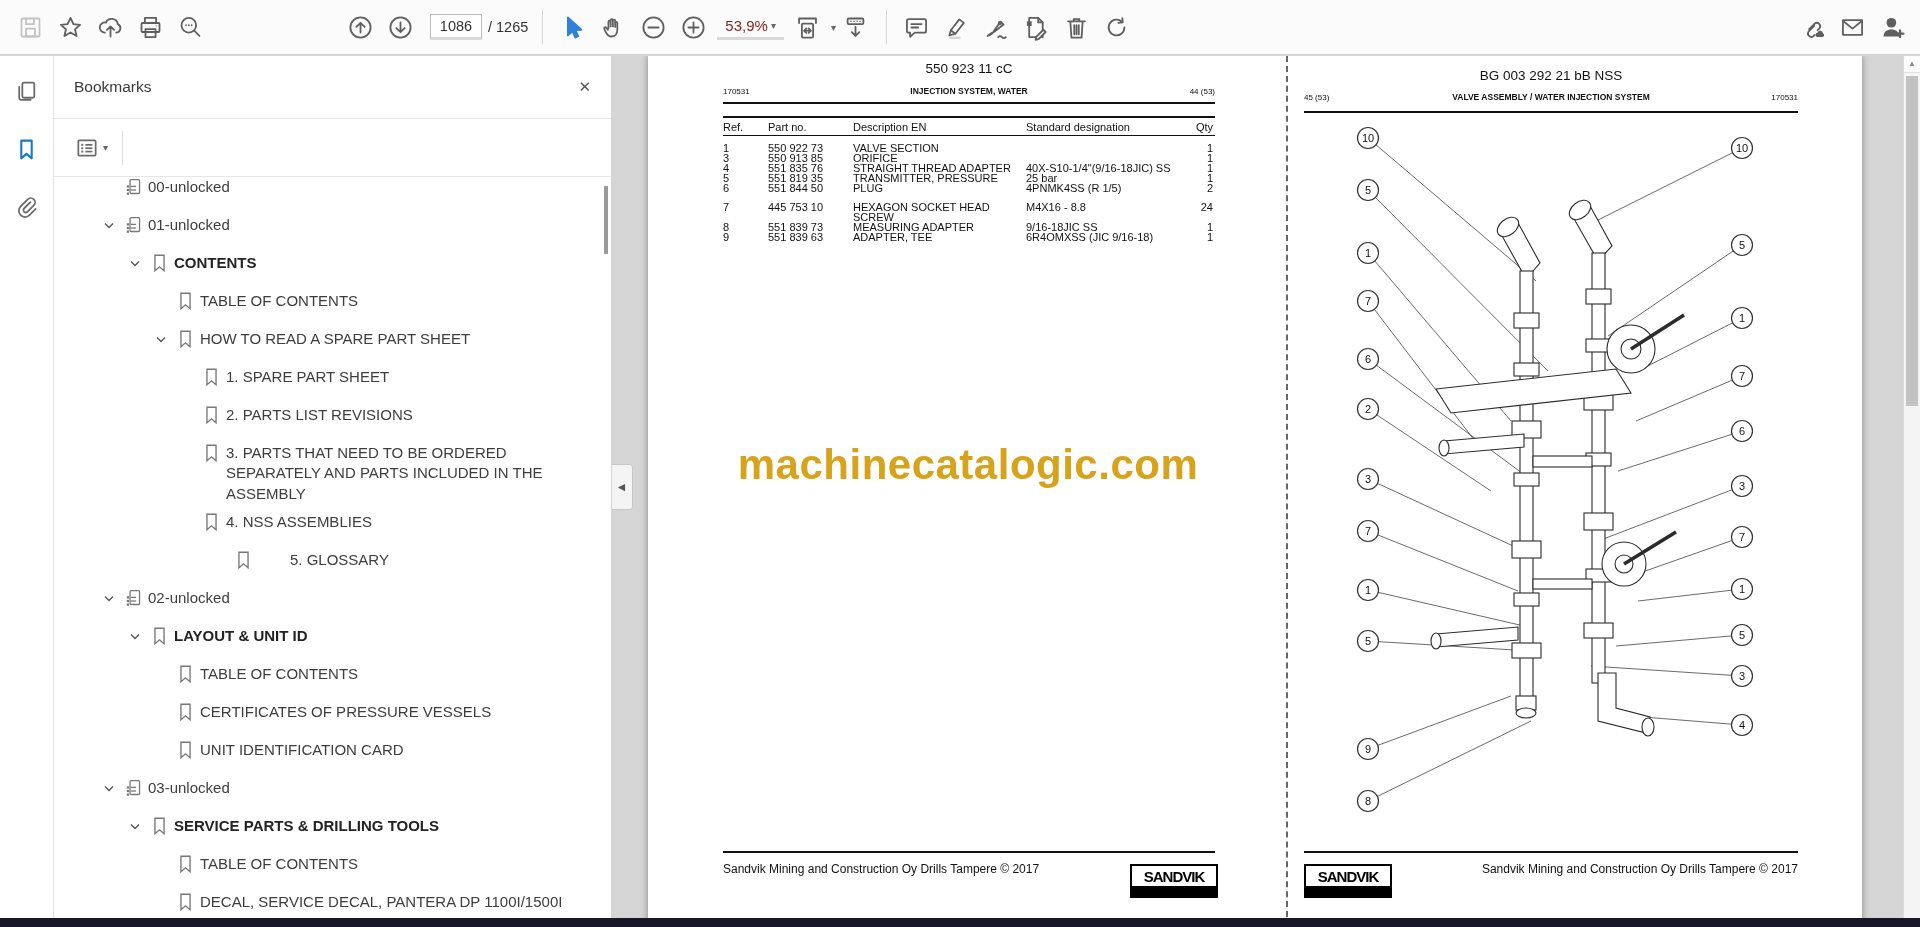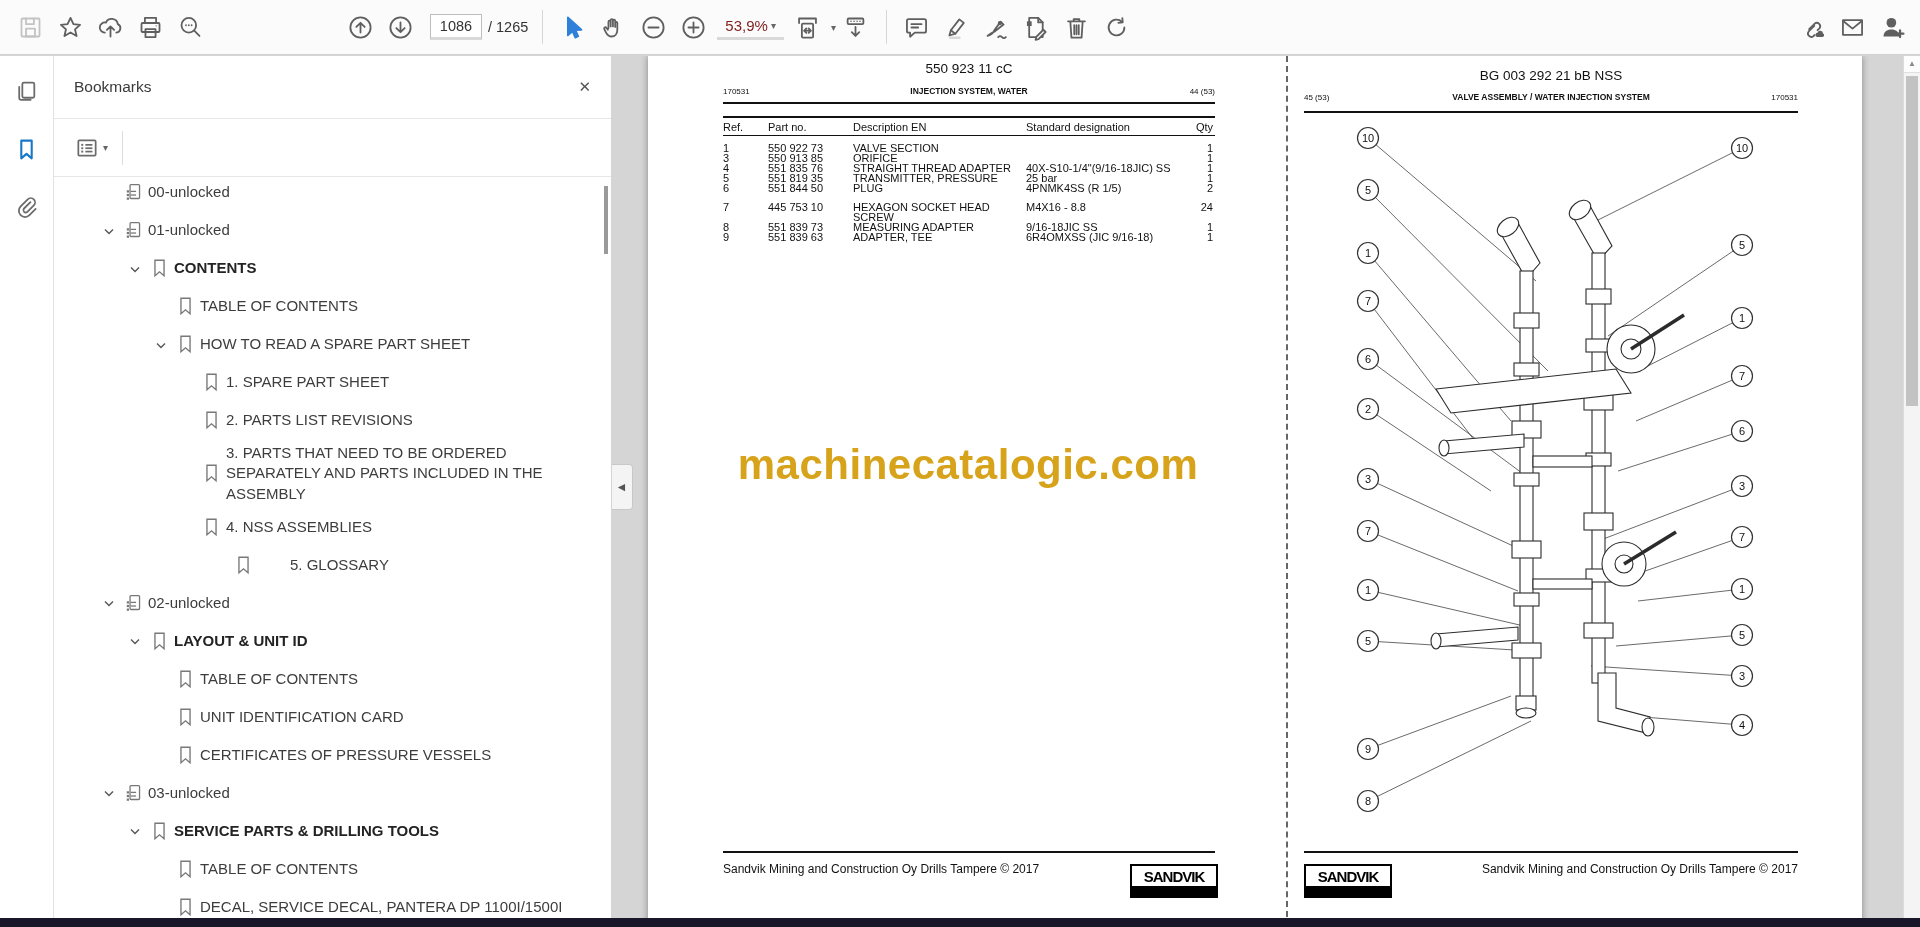--- a/index.html
+++ b/index.html
@@ -40,21 +40,21 @@
   #bm-header { height:63px; display:flex; align-items:center; padding:0 20px;
     border-bottom:1px solid #e6e6e6; }
   #bm-title { font-size:15.5px; color:#3a3a3a; }
   #bm-close { margin-left:auto; font-size:15px; color:#555; cursor:default; }
   #bm-options { height:58px; display:flex; align-items:center; padding:0 20px;
     border-bottom:1px solid #e6e6e6; }
   #bm-optbtn { display:flex; align-items:center; }
   #bm-optbtn svg { width:26px; height:26px; stroke:#6b6b6b; fill:none; stroke-width:1.6; }
   #bm-optsep { width:1px; height:34px; background:#dcdcdc; margin-left:14px; }
   #bm-tree { position:absolute; top:108px; bottom:0; left:0; right:8px; overflow:hidden; padding-top:5px; }
-  .trow { display:flex; align-items:center; min-height:38px; padding-top:8px; padding-right:10px; }
+  .trow { display:flex; align-items:flex-start; min-height:38px; padding-top:8px; padding-right:10px; }
   .tchev { width:22px; flex:0 0 auto; display:flex; justify-content:center; }
   .tchev svg { width:16px; height:16px; stroke:#555; fill:none; stroke-width:1.7; margin-top:3px; }
   .ticon { width:26px; flex:0 0 auto; display:flex; justify-content:center; }
   .ticon svg { width:19px; height:20px; stroke:#787878; fill:none; stroke-width:1.5; }
   .tlabel { font-size:15px; color:#3d3d3d; line-height:1.35; padding-left:2px; }
   .tlabel.b { font-weight:bold; color:#232323; }
   #bm-scrollthumb { position:absolute; right:3px; top:130px; width:4px; height:68px; background:#9a9a9a; }
 
   
   #docarea { position:relative; flex:1; height:100%; background:#d5d5d5; overflow:hidden; }
@@ -477,30 +477,30 @@
           </span>
           <span class="tlabel">TABLE OF CONTENTS</span>
         </div>
         <div class="trow" style="padding-left: 96px;">
           <span class="tchev"></span>
           <span class="ticon">
             <svg viewBox="0 0 20 22">
               <path d="M5 2.5h10v17l-5-4.3-5 4.3Z"></path>
             </svg>
           </span>
+          <span class="tlabel">CERTIFICATES OF PRESSURE VESSELS</span>
+        </div>
+        <div class="trow" style="padding-left: 96px;">
+          <span class="tchev"></span>
+          <span class="ticon">
+            <svg viewBox="0 0 20 22">
+              <path d="M5 2.5h10v17l-5-4.3-5 4.3Z"></path>
+            </svg>
+          </span>
           <span class="tlabel">UNIT IDENTIFICATION CARD</span>
-        </div>
-        <div class="trow" style="padding-left: 96px;">
-          <span class="tchev"></span>
-          <span class="ticon">
-            <svg viewBox="0 0 20 22">
-              <path d="M5 2.5h10v17l-5-4.3-5 4.3Z"></path>
-            </svg>
-          </span>
-          <span class="tlabel">CERTIFICATES OF PRESSURE VESSELS</span>
         </div>
         <div class="trow" style="padding-left: 44px;">
           <span class="tchev">
             <svg viewBox="0 0 20 20">
               <polyline points="5,7 10,12 15,7" fill="none"></polyline>
             </svg>
           </span>
           <span class="ticon">
             <svg viewBox="0 0 22 22">
               <rect x="7" y="2.5" width="11" height="16" rx="1"></rect>

